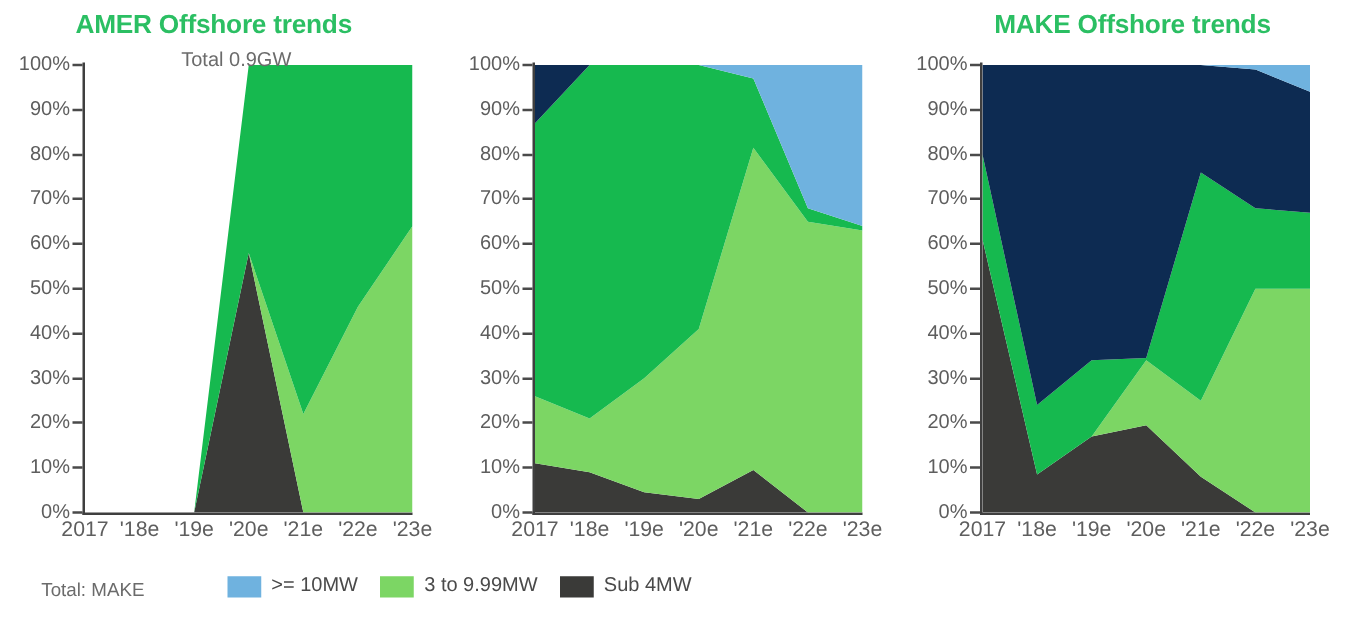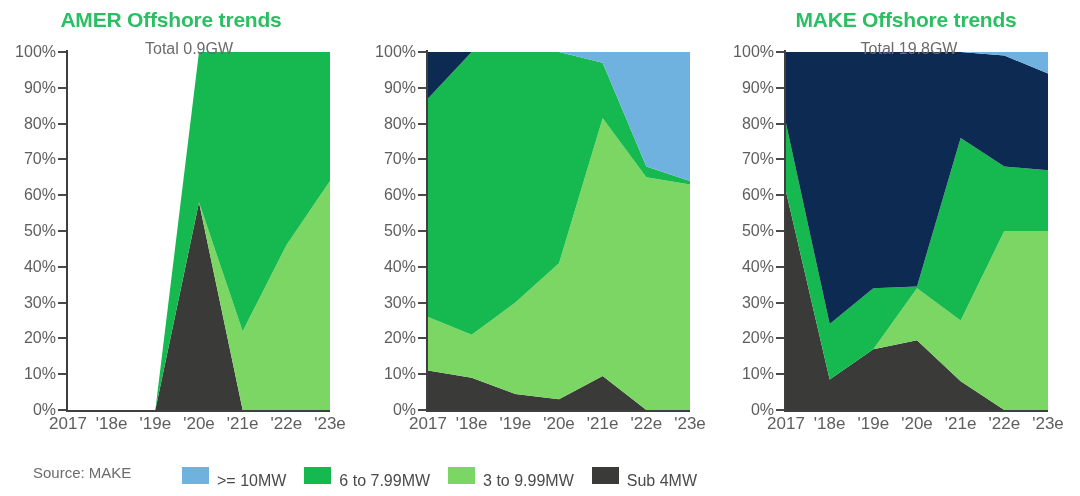--- a/index.html
+++ b/index.html
@@ -163,21 +163,20 @@
   }
   .legend-swatch {
     width: 27px;
     height: 17px;
     margin-right: 8px;
     flex: none;
   }
   .legend-label {
     font-size: 16px;
     color: #4a4a4a;
-    margin-top: 12px;
   }
 </style>
 </head>
 <body>
 
 <div id="root">
 
   <div class="panel panel-amer">
     <div class="panel-title t-amer">AMER Offshore trends</div>
     <div class="total-label">Total 0.9GW</div>
@@ -269,21 +268,20 @@
         <div class="xtick" style="left: 95.3333px;">'19e</div>
         <div class="xtick" style="left: 139px;">'20e</div>
         <div class="xtick" style="left: 182.667px;">'21e</div>
         <div class="xtick" style="left: 226.333px;">'22e</div>
         <div class="xtick" style="left: 270px;">'23e</div>
       </div>
   </div>
 
   <div class="panel panel-apac">
     <div class="panel-title t-apac">MAKE Offshore trends</div>
-    <div class="total-label">Total 19.8GW</div>
     <div class="yaxis">
         <div class="ytick" style="top: 8px;">100%</div>
         <div class="ytick-mark" style="top: 8px;"></div>
         <div class="ytick" style="top: 43.8px;">90%</div>
         <div class="ytick-mark" style="top: 43.8px;"></div>
         <div class="ytick" style="top: 79.6px;">80%</div>
         <div class="ytick-mark" style="top: 79.6px;"></div>
         <div class="ytick" style="top: 115.4px;">70%</div>
         <div class="ytick-mark" style="top: 115.4px;"></div>
         <div class="ytick" style="top: 151.2px;">60%</div>
@@ -317,29 +315,25 @@
         <div class="xtick" style="left: 51.6667px;">'18e</div>
         <div class="xtick" style="left: 95.3333px;">'19e</div>
         <div class="xtick" style="left: 139px;">'20e</div>
         <div class="xtick" style="left: 182.667px;">'21e</div>
         <div class="xtick" style="left: 226.333px;">'22e</div>
         <div class="xtick" style="left: 270px;">'23e</div>
       </div>
   </div>
 
   <div class="footer">
-    <div class="source">Source: MAKE</div>
+    <div class="source">Total: MAKE</div>
     <div class="legend">
         <div class="legend-item">
           <span class="legend-swatch" style="background: rgb(111, 178, 223);"></span>
           <span class="legend-label">&gt;= 10MW</span>
-        </div>
-        <div class="legend-item">
-          <span class="legend-swatch" style="background: rgb(22, 185, 79);"></span>
-          <span class="legend-label">6 to 7.99MW</span>
         </div>
         <div class="legend-item">
           <span class="legend-swatch" style="background: rgb(124, 214, 100);"></span>
           <span class="legend-label">3 to 9.99MW</span>
         </div>
         <div class="legend-item">
           <span class="legend-swatch" style="background: rgb(58, 58, 56);"></span>
           <span class="legend-label">Sub 4MW</span>
         </div>
       </div>

